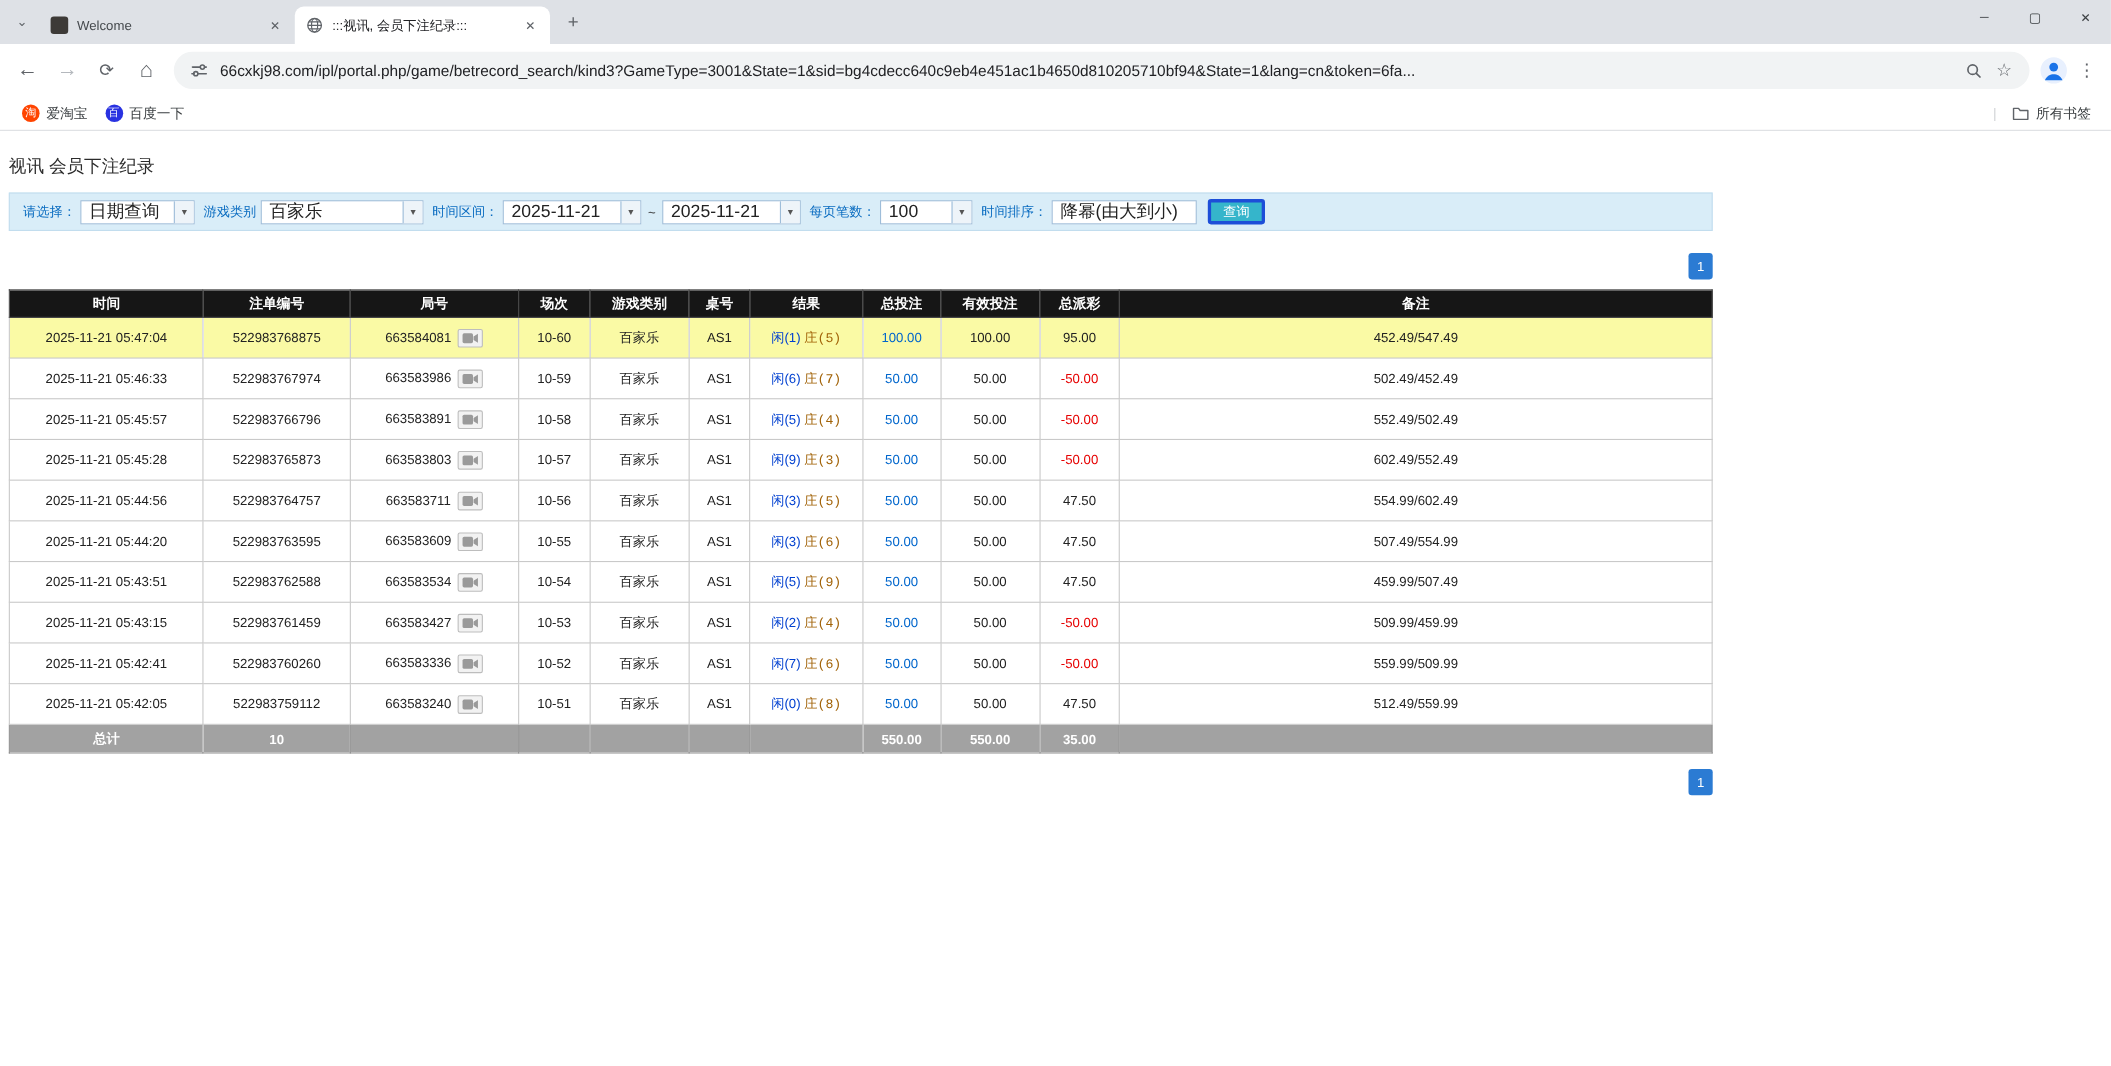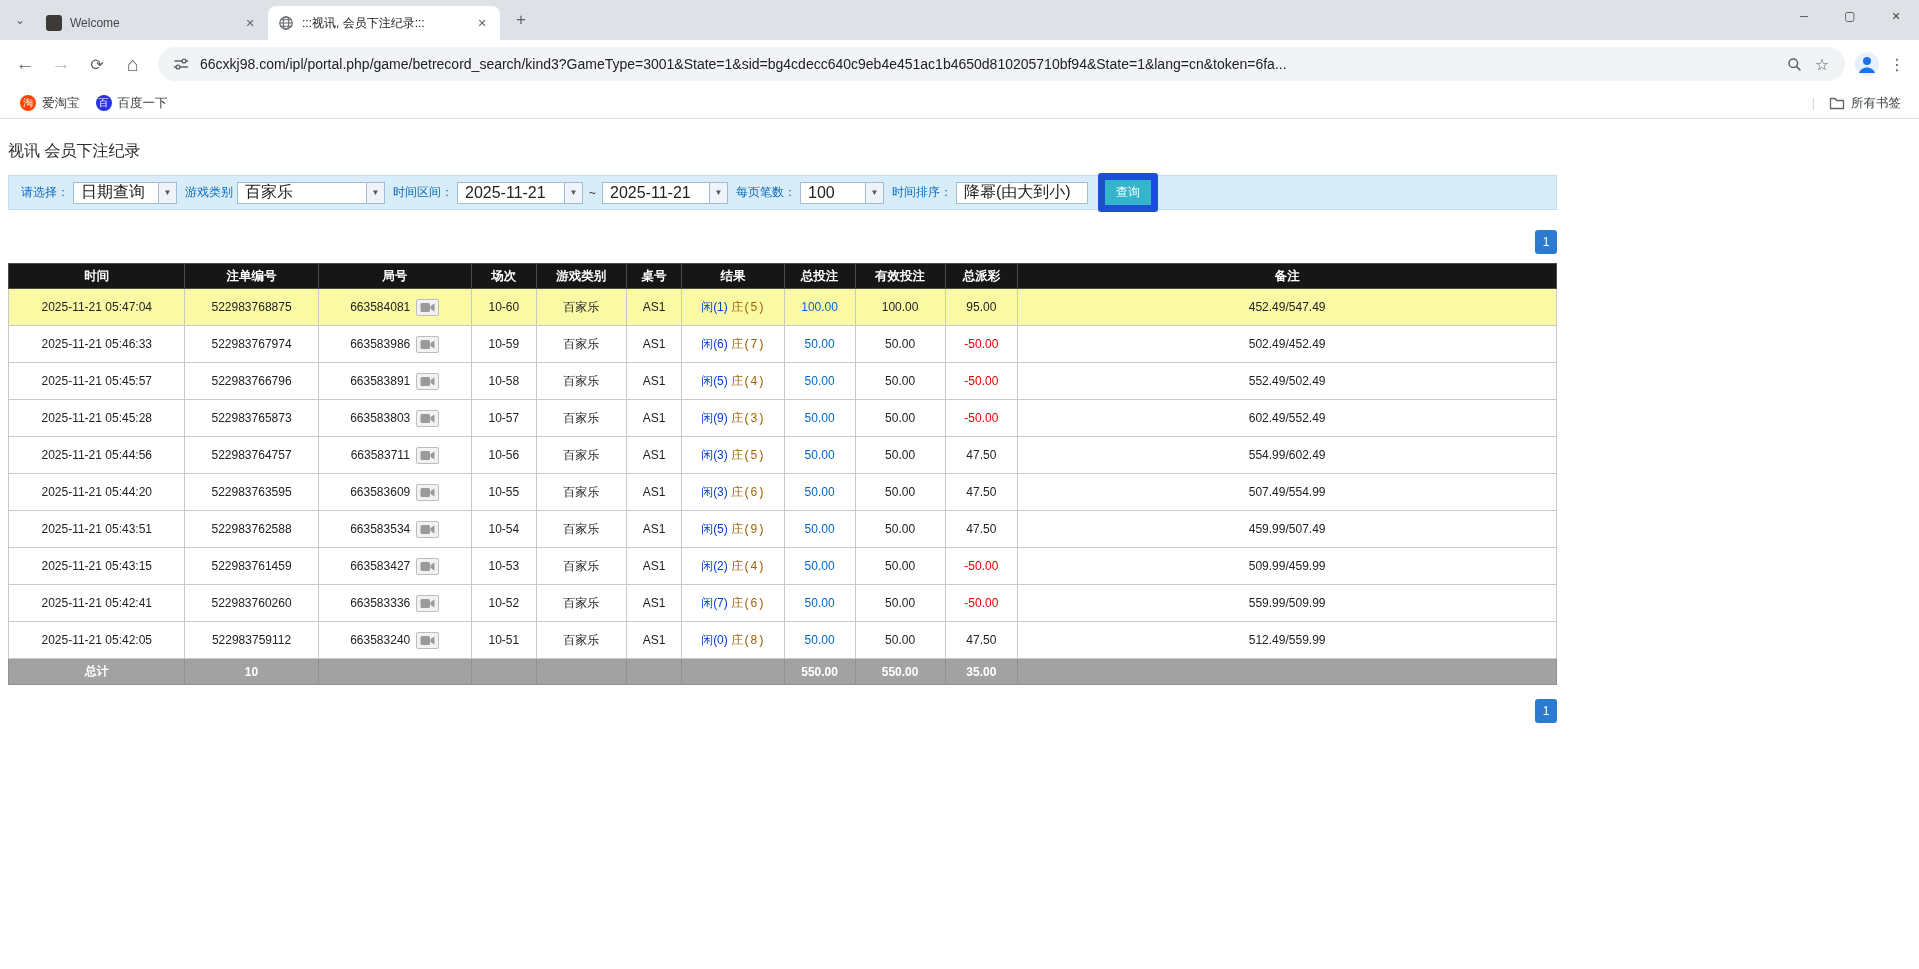--- a/index.html
+++ b/index.html
@@ -49,21 +49,21 @@
   .page-title { font-size:16px; color:#2b2b2b; padding:22px 0 0 0; margin:0 0 13px 0; font-weight:400; }
   .content { width:1549px; }
 
   .filter-bar { width:1549px; height:35px; background:#d9edf8; border:1px solid #c2ddee; display:flex; align-items:center; padding:0 12px; font-size:12px; }
   .f-label { color:#0a6cc0; margin:0 4px 0 8px; white-space:nowrap; }
   .f-label:first-child { margin-left:0; }
   .combo { background:#fff; border:1px solid #9ebdd9; height:22px; display:flex; align-items:stretch; }
   .combo .ctext { padding:0 7px; font-size:16px; color:#222; display:flex; align-items:center; white-space:nowrap; flex:1; }
   .combo .carrow { width:18px; border-left:1px solid #9ebdd9; background:#eef4f9; display:flex; align-items:center; justify-content:center; font-size:8px; color:#555; }
   .tilde { margin:0 6px; color:#333; }
-  .query-btn { margin-left:10px; background:#35b5cb; color:#fff; border:7px solid #1d4ed8; font-size:12px; height:39px; padding:0 11px; border-radius:3px; cursor:pointer; font-family:inherit; }
+  .query-btn { margin-left:10px; background:#35b5cb; color:#fff; border:3px solid #1d4ed8; font-size:12px; height:23px; padding:0 11px; border-radius:3px; cursor:pointer; font-family:inherit; }
 
   .info-bar { width:1549px; height:30px; background:#dff0d8; border:1px solid #d2e6c6; margin-top:18px; display:flex; align-items:center; justify-content:space-between; padding:0 12px; font-size:12px; }
   .info-left { color:#3a3a3a; }
   .info-right { color:#f00; }
 
   .pager-row { width:1549px; display:flex; justify-content:flex-end; margin:20px 0 9px 0; }
   .pager-row.bottom { margin:14px 0 0 0; }
   .page-btn { min-width:22px; height:24px; background:#2b7bd3; color:#fff; font-size:12px; display:flex; align-items:center; justify-content:center; border-radius:3px; padding:0 6px; cursor:pointer; }
 
   table.bet { width:1549px; border-collapse:collapse; font-size:12px; color:#222; table-layout:fixed; }

